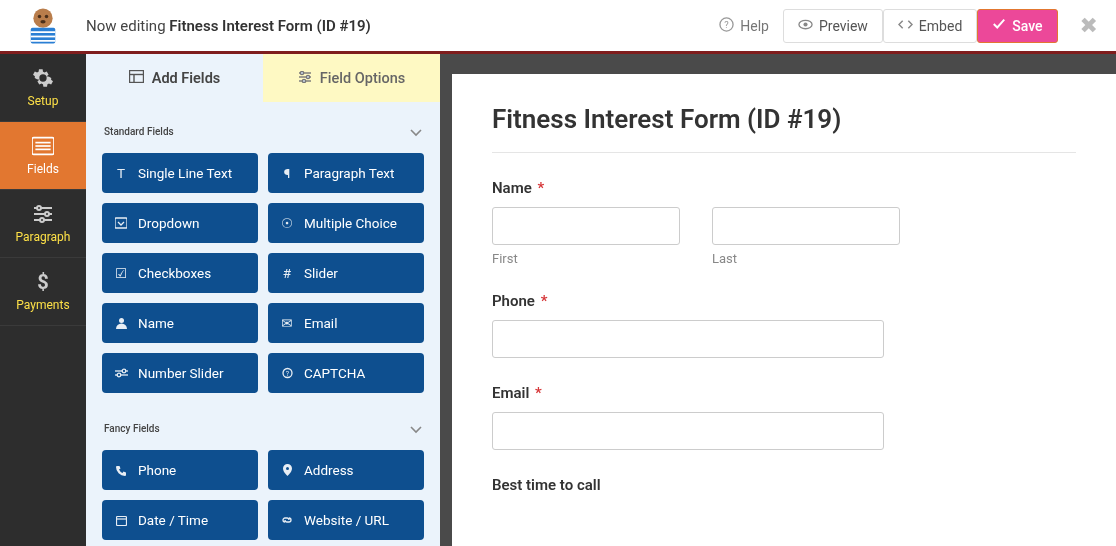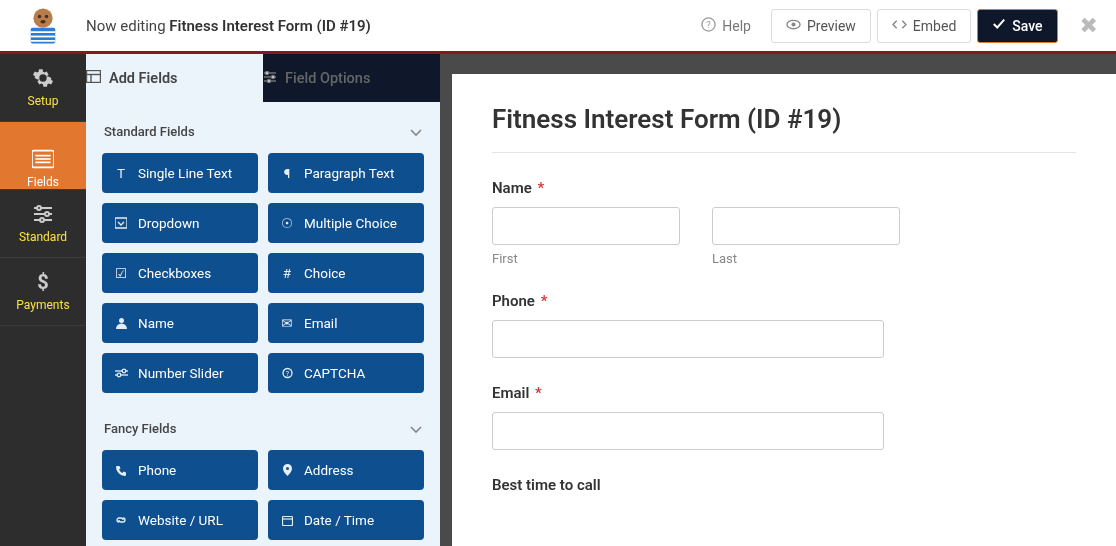--- a/index.html
+++ b/index.html
@@ -4,40 +4,40 @@
   <style>
     * { margin: 0; padding: 0; box-sizing: border-box; font-family: -apple-system, BlinkMacSystemFont, "Segoe UI", Roboto, Arial, sans-serif; }
     body { background: #fff; width: 1116px; height: 546px; overflow: hidden; }
     
     .topbar { height: 54px; display: flex; align-items: center; border-bottom: 3px solid #7f1d1d; padding: 0 18px 0 0; }
     .logo { width: 86px; display: flex; align-items: center; justify-content: center; }
     .logo svg { width: 42px; height: 42px; }
     .editing-label { font-size: 15px; color: #444; }
     .editing-label .form-name { font-weight: 600; color: #333; }
     .topbar-spacer { flex: 1; }
-    .topbar-btn { display: inline-flex; align-items: center; gap: 6px; height: 34px; padding: 0 14px; border: 1px solid #ddd; background: #fff; color: #555; font-size: 14px; border-radius: 3px; margin-left: 6px; cursor: pointer; }
+    .topbar-btn { display: inline-flex; align-items: center; gap: 6px; height: 34px; padding: 0 14px; border: 1px solid #ddd; background: #fff; color: #555; font-size: 14px; border-radius: 3px; cursor: pointer; }
     .topbar-help { display: inline-flex; align-items: center; gap: 6px; color: #777; font-size: 14px; margin-right: 14px; cursor: pointer; }
-    .topbar-save { background: #0f172a; border-color: #e27730; color: #fff; font-weight: 500; }
+    .topbar-save { background: #ec4899; border-color: #e27730; color: #fff; font-weight: 500; }
     .topbar-close { margin-left: 22px; color: #bbb; font-size: 22px; cursor: pointer; }
     
     .main { display: flex; height: calc(100% - 54px); }
     
     .nav { width: 86px; background: #2d2d2d; display: flex; flex-direction: column; }
     .nav-item { display: flex; flex-direction: column; align-items: center; justify-content: center; gap: 5px; height: 68px; color: #fde047; font-size: 12px; cursor: pointer; border-bottom: 1px solid #3a3a3a; }
-    .nav-item.active { background: #e27730; color: #fff; justify-content: flex-end; }
+    .nav-item.active { background: #e27730; color: #fff; }
     .nav-icon { width: 22px; height: 22px; display: flex; align-items: center; justify-content: center; }
     
     .panel { width: 356px; background: #ebf3fb; display: flex; flex-direction: column; border-right: 2px solid #4a4a4a; overflow-y: auto; }
     .panel-tabs { display: flex; height: 48px; }
-    .panel-tab { flex: 1; display: flex; align-items: center; justify-content: flex-start; gap: 8px; font-size: 14.5px; font-weight: 600; color: #444; cursor: pointer; }
-    .panel-tab.inactive { background: #0f172a; color: #666; font-weight: 500; }
+    .panel-tab { flex: 1; display: flex; align-items: center; justify-content: center; gap: 8px; font-size: 14.5px; font-weight: 600; color: #444; cursor: pointer; }
+    .panel-tab.inactive { background: #fef9c3; color: #666; font-weight: 500; }
     
     .section { padding: 14px 16px 6px; }
     .section-header { display: flex; align-items: center; justify-content: space-between; padding: 6px 2px 12px; cursor: pointer; }
-    .section-title { font-size: 13px; font-weight: 500; color: #444; }
+    .section-title { font-size: 10px; font-weight: 500; color: #444; }
     .chevron { color: #888; }
     
     .field-grid { display: grid; grid-template-columns: 1fr 1fr; gap: 10px; }
     .field-btn { background: #0e4f8f; color: #fff; border-radius: 4px; padding: 12px 12px; font-size: 13.5px; display: flex; align-items: center; gap: 10px; cursor: pointer; }
     .field-btn .fi { width: 14px; display: inline-flex; justify-content: center; opacity: 0.9; }
     
     .canvas-wrap { flex: 1; background: #4a4a4a; padding: 20px 0 0 0; overflow: hidden; }
     .canvas { background: #fff; margin-left: 10px; height: 100%; padding: 30px 40px; overflow-y: auto; }
     .form-title { font-size: 26px; font-weight: 600; color: #333; margin-bottom: 18px; }
     .form-divider { border: none; border-top: 1px solid #e5e5e5; margin-bottom: 26px; }
@@ -136,21 +136,21 @@
       <span class="nav-icon">
         <svg width="22" height="20" viewBox="0 0 22 20" stroke="#ccc" stroke-width="2">
             <line x1="2" y1="4" x2="20" y2="4"></line>
             <circle cx="7" cy="4" r="2" fill="#2d2d2d"></circle>
             <line x1="2" y1="10" x2="20" y2="10"></line>
             <circle cx="15" cy="10" r="2" fill="#2d2d2d"></circle>
             <line x1="2" y1="16" x2="20" y2="16"></line>
             <circle cx="10" cy="16" r="2" fill="#2d2d2d"></circle>
           </svg>
       </span>
-      <span>Standard</span>
+      <span>Paragraph</span>
     </div>
     <div class="nav-item">
       <span class="nav-icon">
         <svg width="16" height="22" viewBox="0 0 16 22" fill="#ccc">
             <text x="8" y="18" text-anchor="middle" font-size="20" font-weight="bold">$</text>
           </svg>
       </span>
       <span>Payments</span>
     </div>
   </div>
@@ -212,21 +212,21 @@
         <div class="field-btn">
             <span class="fi">☉</span>
             <span>Multiple Choice</span>
           </div>
         <div class="field-btn">
             <span class="fi">☑</span>
             <span>Checkboxes</span>
           </div>
         <div class="field-btn">
             <span class="fi">#</span>
-            <span>Choice</span>
+            <span>Slider</span>
           </div>
         <div class="field-btn">
             <span class="fi">
               <svg width="11" height="12" viewBox="0 0 11 12" fill="#fff">
                 <circle cx="5.5" cy="3.5" r="2.5"></circle>
                 <path d="M0 12a5.5 5.5 0 0111 0z"></path>
               </svg>
             </span>
             <span>Name</span>
           </div>
@@ -278,34 +278,34 @@
         <div class="field-btn">
             <span class="fi">
               <svg width="9" height="12" viewBox="0 0 9 12" fill="#fff">
                 <path d="M4.5 0A4.5 4.5 0 000 4.5C0 8 4.5 12 4.5 12S9 8 9 4.5A4.5 4.5 0 004.5 0zm0 6a1.5 1.5 0 110-3 1.5 1.5 0 010 3z"></path>
               </svg>
             </span>
             <span>Address</span>
           </div>
         <div class="field-btn">
             <span class="fi">
-              <svg width="12" height="12" viewBox="0 0 12 12" fill="none" stroke="#fff" stroke-width="1.3">
-                <path d="M4 6a2 2 0 002 2h2a2 2 0 000-4M8 6a2 2 0 00-2-2H4a2 2 0 000 4"></path>
-              </svg>
-            </span>
-            <span>Website / URL</span>
-          </div>
-        <div class="field-btn">
-            <span class="fi">
               <svg width="11" height="11" viewBox="0 0 11 11" fill="none" stroke="#fff" stroke-width="1.2">
                 <rect x="0.5" y="1.5" width="10" height="9" rx="1"></rect>
                 <line x1="0.5" y1="4" x2="10.5" y2="4"></line>
               </svg>
             </span>
             <span>Date / Time</span>
+          </div>
+        <div class="field-btn">
+            <span class="fi">
+              <svg width="12" height="12" viewBox="0 0 12 12" fill="none" stroke="#fff" stroke-width="1.3">
+                <path d="M4 6a2 2 0 002 2h2a2 2 0 000-4M8 6a2 2 0 00-2-2H4a2 2 0 000 4"></path>
+              </svg>
+            </span>
+            <span>Website / URL</span>
           </div>
       </div>
     </div>
   </div>
 
   <div class="canvas-wrap">
     <div class="canvas">
       <h1 class="form-title">Fitness Interest Form (ID #19)</h1>
       <hr class="form-divider">
 

